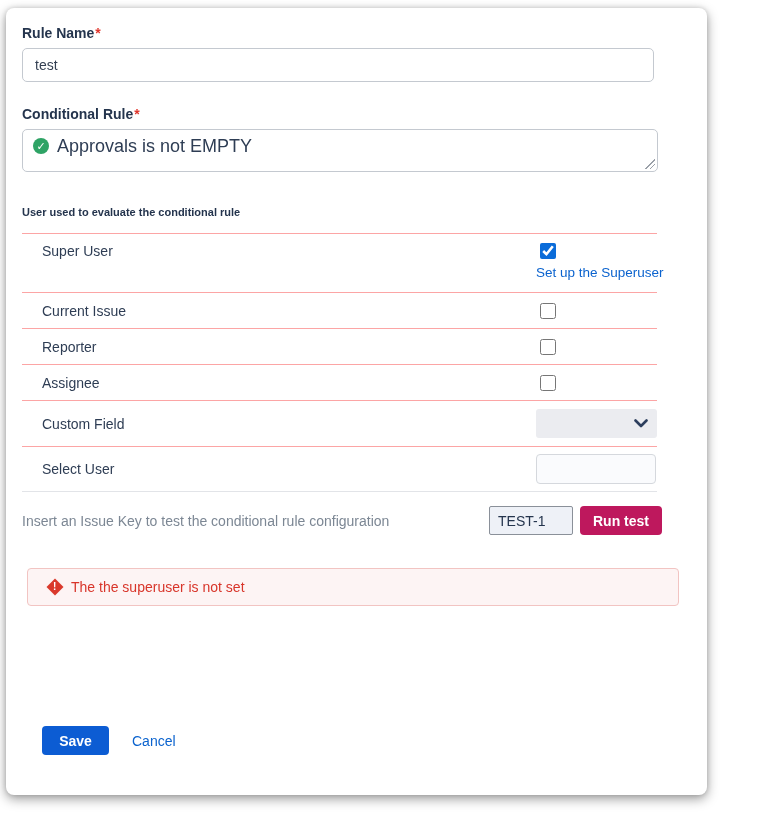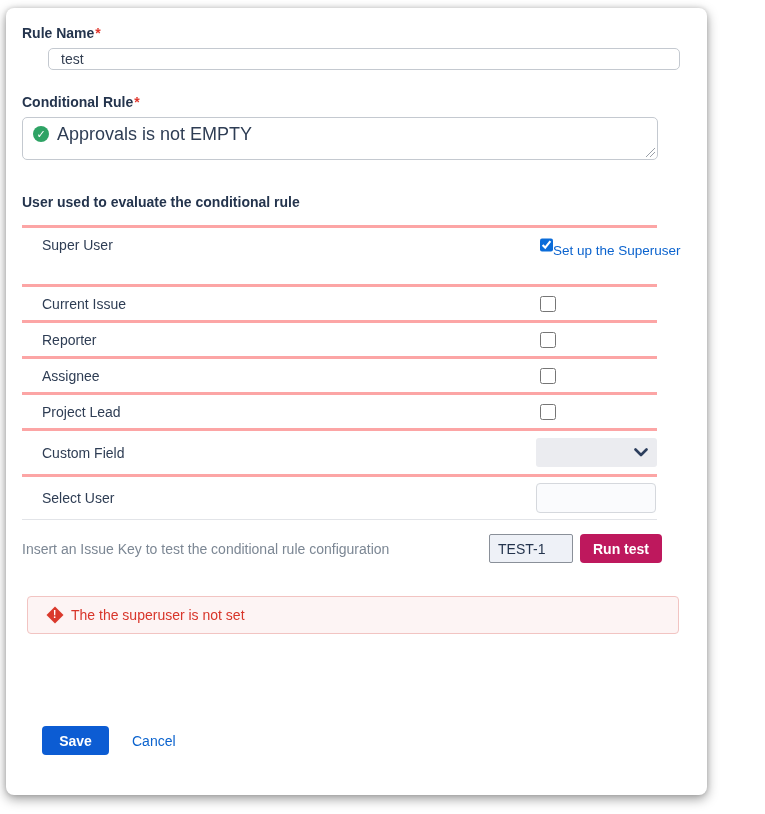--- a/index.html
+++ b/index.html
@@ -19,31 +19,30 @@
     padding: 17px 16px 0 16px;
   }
   .field-label {
     font-size: 14px;
     font-weight: 700;
     color: #24344d;
     margin-bottom: 7px;
   }
   .req { color: #e0362c; margin-left: 1px; }
   .text-input {
-    width: 632px; height: 22px;
+    width: 632px; height: 34px;
     border: 1px solid #c4c9d0;
     border-radius: 5px;
     font-size: 14px;
     color: #333f52;
     padding: 0 12px;
     font-family: inherit;
     background: #fff;
     outline: none;
     display: block;
-    margin-left: 26px;
   }
   .spacer-24 { height: 24px; }
   .textarea-box {
     position: relative;
     width: 636px; height: 43px;
     border: 1px solid #c4c9d0;
     border-radius: 5px;
     background: #fff;
     padding: 8px 10px;
     display: flex;
@@ -70,47 +69,47 @@
   }
   .resize-grip {
     position: absolute;
     right: 2px; bottom: 2px;
     width: 10px; height: 10px;
     background:
       linear-gradient(135deg, transparent 0 50%, #9aa0a8 50% 56%, transparent 56% 72%, #9aa0a8 72% 78%, transparent 78%);
   }
   .section-title {
     margin-top: 34px;
-    font-size: 14px;
+    font-size: 11px;
     font-weight: 700;
     color: #24344d;
   }
   .user-table {
     margin-top: 15px;
     width: 635px;
   }
   .trow {
     display: flex;
     align-items: center;
-    border-top: 3px solid #fca5a5;
+    border-top: 1px solid #fca5a5;
     min-height: 36px;
     padding-left: 20px;
   }
   .trow:last-child { border-bottom: 1px solid #e2e4e8; }
   .trow.tall { min-height: 59px; align-items: flex-start; padding-top: 9px; padding-bottom: 8px; }
   .trow.control-row { min-height: 46px; }
   .tlabel {
     flex: 1;
     font-size: 14px;
     color: #2e3d54;
   }
   .tcontrol {
     width: 121px;
     display: flex;
-    flex-direction: row;
+    flex-direction: column;
     align-items: flex-start;
   }
   .cb {
     width: 16px; height: 16px;
     accent-color: #0b6cd9;
     margin-left: 4px;
     cursor: pointer;
   }
   .setup-link {
     margin-top: 6px;
@@ -281,26 +280,20 @@
       </span>
     </div>
 
     <div class="trow">
       <span class="tlabel">Assignee</span>
       <span class="tcontrol">
         <input type="checkbox" class="cb" style="">
       </span>
     </div>
 
-    <div class="trow">
-      <span class="tlabel">Project Lead</span>
-      <span class="tcontrol">
-        <input type="checkbox" class="cb" style="">
-      </span>
-    </div>
 
     <div class="trow control-row">
       <span class="tlabel">Custom Field</span>
       <span class="tcontrol">
         <span class="custom-select">
           <svg class="chevron-svg" width="14" height="9" viewBox="0 0 14 9">
             <polyline points="1.5,1.5 7,7 12.5,1.5" fill="none" stroke="#2c3e5d" stroke-width="2.6" stroke-linecap="round" stroke-linejoin="round"></polyline>
           </svg>
         </span>
       </span>

